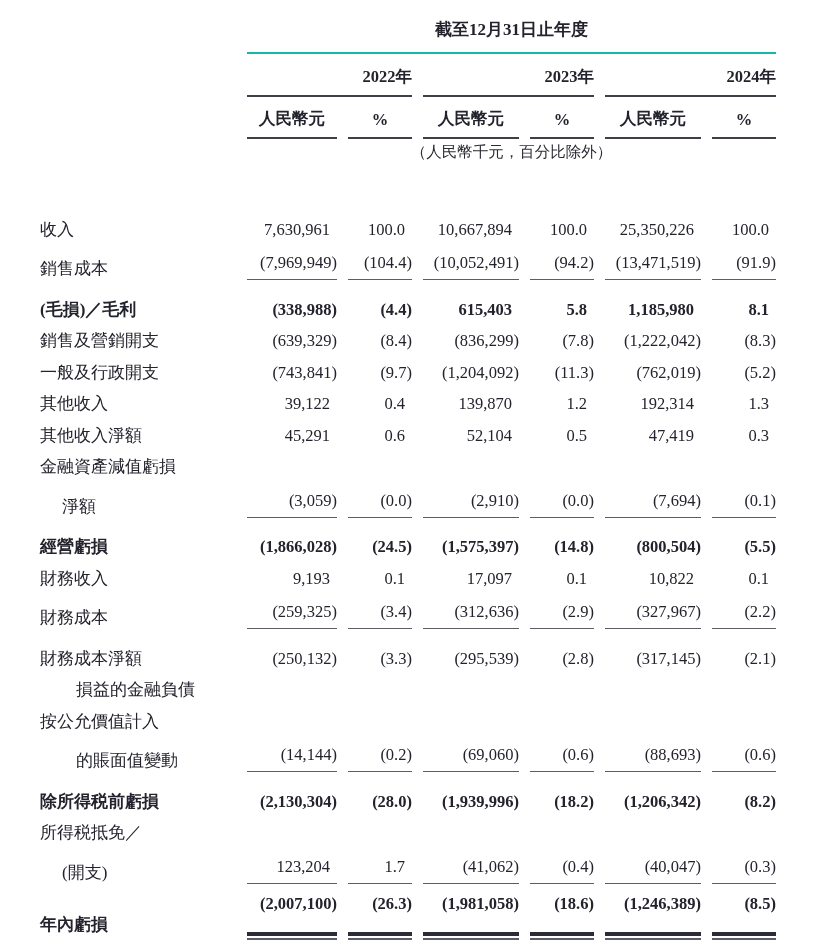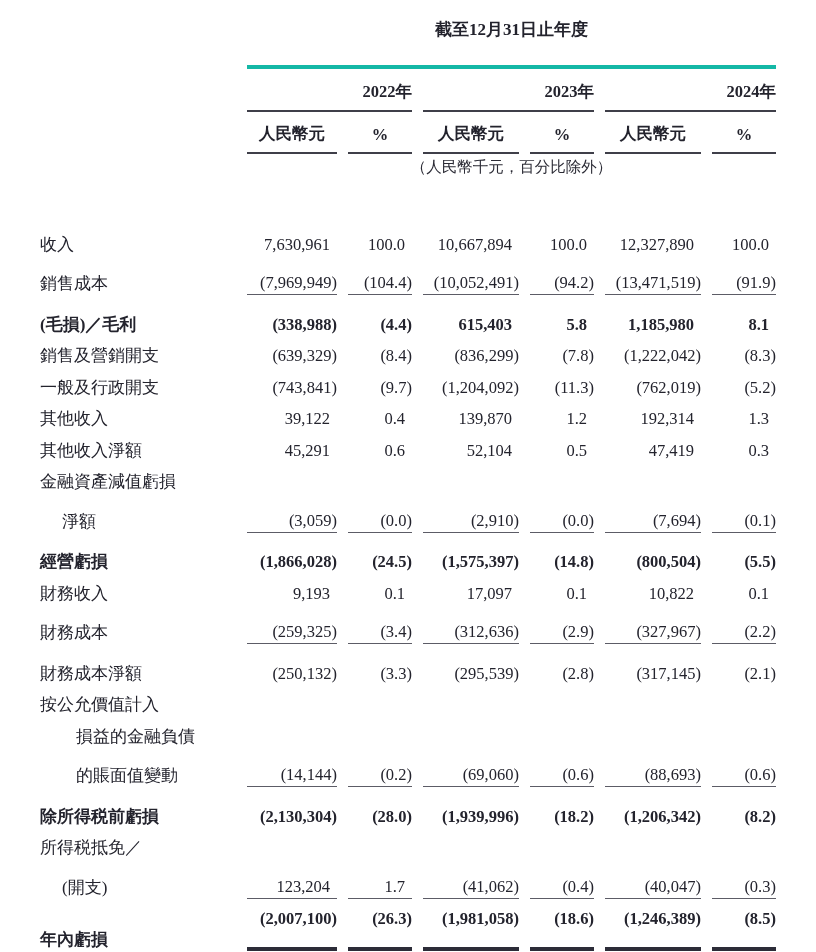--- a/index.html
+++ b/index.html
@@ -12,22 +12,22 @@
   .grid{
     display:grid;
     grid-template-columns:196px 90px 64px 96px 64px 96px 64px;
     column-gap:11px;
     align-items:end;
   }
   
   .span-data{grid-column:2/8;}
   .title-cell{
     text-align:center;font-weight:bold;font-size:17px;
-    padding-bottom:24px;
-    border-bottom:4px solid #14b8a6;
+    padding-bottom:11px;
+    border-bottom:2px solid #14b8a6;
   }
   .year-cell{
     text-align:right;font-weight:bold;font-size:16.5px;
     padding:12px 0 7px 0;
     border-bottom:2px solid #3f3f49;
   }
   .y1{grid-column:2/4;} .y2{grid-column:4/6;} .y3{grid-column:6/8;}
   .colhead{
     text-align:center;font-weight:bold;font-size:16.5px;
     padding:11px 0 7px 0;
@@ -41,21 +41,21 @@
   .tbody{margin-top:46px;}
   .row{min-height:31.5px;line-height:22px;}
   .lab{font-size:17px;text-align:left;}
   .val{font-size:16.5px;text-align:right;white-space:nowrap;}
   .val .pos{padding-right:7px;}
   .val .neg{padding-right:0;}
   .bold .lab,.bold .val{font-weight:bold;}
   .indent-1{padding-left:22px;}
   .indent-2{padding-left:36px;}
   .rule-s{margin-bottom:9px;margin-top:8px;}
-  .rule-s .val{border-bottom:1.5px solid #5c5c66;}
+  .rule-s .val{border-bottom:1.5px solid #5c5c66;padding-bottom:5px;}
   .rule-d .val{
     border-bottom:4.5px solid #2c2c38;padding-bottom:17px;
     position:relative;
   }
   .rule-d .val::after{
     content:"";position:absolute;left:0;right:0;bottom:-8px;
     border-top:2px solid #5c5c66;
   }
 </style>
 </head>
@@ -90,21 +90,21 @@
     <div class="note-cell span-data">（人民幣千元，百分比除外）</div>
   </div>
 
   <div class="tbody">
   <div class="grid row">
     <div class="lab">收入</div>
     <div class="val"><span class="pos">7,630,961</span></div>
     <div class="val"><span class="pos">100.0</span></div>
     <div class="val"><span class="pos">10,667,894</span></div>
     <div class="val"><span class="pos">100.0</span></div>
-    <div class="val"><span class="pos">12,327,890</span></div>
+    <div class="val"><span class="pos">25,350,226</span></div>
     <div class="val"><span class="pos">100.0</span></div>
   </div>
 
   <div class="grid row rule-s">
     <div class="lab">銷售成本</div>
     <div class="val"><span class="neg">(7,969,949)</span></div>
     <div class="val"><span class="neg">(104.4)</span></div>
     <div class="val"><span class="neg">(10,052,491)</span></div>
     <div class="val"><span class="neg">(94.2)</span></div>
     <div class="val"><span class="neg">(13,471,519)</span></div>
@@ -216,31 +216,31 @@
     <div class="lab">財務成本淨額</div>
     <div class="val"><span class="neg">(250,132)</span></div>
     <div class="val"><span class="neg">(3.3)</span></div>
     <div class="val"><span class="neg">(295,539)</span></div>
     <div class="val"><span class="neg">(2.8)</span></div>
     <div class="val"><span class="neg">(317,145)</span></div>
     <div class="val"><span class="neg">(2.1)</span></div>
   </div>
 
   <div class="grid row">
+    <div class="lab indent-2">損益的金融負債</div>
+    <div class="val"></div>
+    <div class="val"></div>
+    <div class="val"></div>
+    <div class="val"></div>
+    <div class="val"></div>
+    <div class="val"></div>
+  </div>
+
+  <div class="grid row">
     <div class="lab">按公允價值計入</div>
-    <div class="val"></div>
-    <div class="val"></div>
-    <div class="val"></div>
-    <div class="val"></div>
-    <div class="val"></div>
-    <div class="val"></div>
-  </div>
-
-  <div class="grid row">
-    <div class="lab indent-2">損益的金融負債</div>
     <div class="val"></div>
     <div class="val"></div>
     <div class="val"></div>
     <div class="val"></div>
     <div class="val"></div>
     <div class="val"></div>
   </div>
 
   <div class="grid row rule-s">
     <div class="lab indent-2">的賬面值變動</div>

